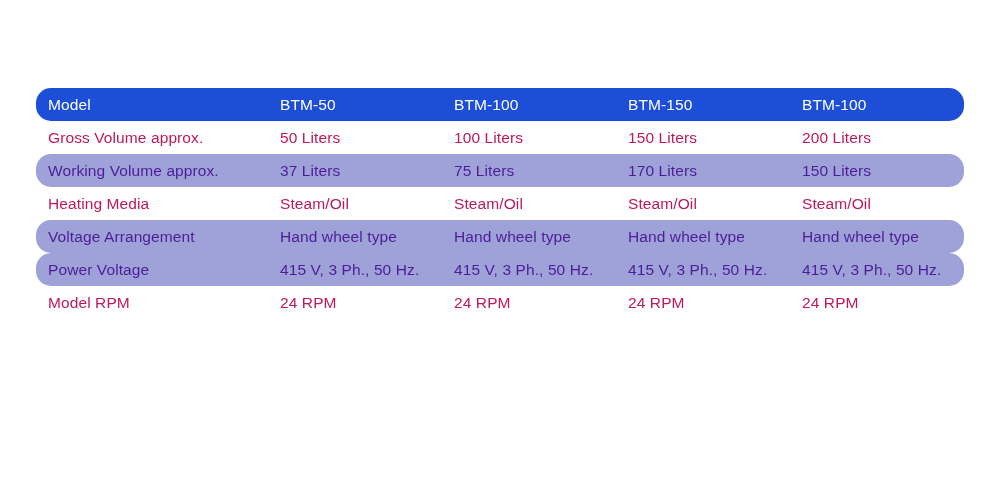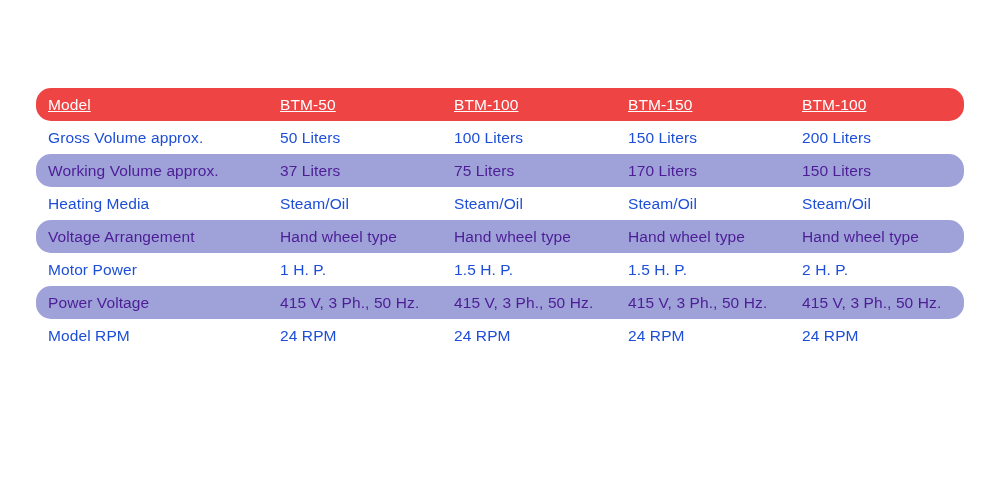--- a/index.html
+++ b/index.html
@@ -26,32 +26,31 @@
     width: 928px;
     border-collapse: separate;
     border-spacing: 0;
     table-layout: fixed;
   }
   .spec-table tr {
     height: 33px;
   }
   .spec-table td {
     font-size: 15.5px;
-    color: #1d4ed8;
+    color: #be185d;
     padding: 0 0 0 12px;
     vertical-align: middle;
     white-space: nowrap;
     letter-spacing: 0.1px;
   }
   tr.header-row td {
-    background: #ef4444;
+    background: #1d4ed8;
     color: #ffffff;
     font-weight: normal;
     height: 31px;
-    text-decoration: underline;
   }
   tr.header-row td:first-child {
     border-top-left-radius: 15px;
     border-bottom-left-radius: 15px;
   }
   tr.header-row td:last-child {
     border-top-right-radius: 15px;
     border-bottom-right-radius: 15px;
   }
   tr.alt-row td {
@@ -120,27 +119,20 @@
       </tr>
 
       <tr class="alt-row">
         <td>Voltage Arrangement</td>
         <td>Hand wheel type</td>
         <td>Hand wheel type</td>
         <td>Hand wheel type</td>
         <td>Hand wheel type</td>
       </tr>
 
-      <tr class="plain-row">
-        <td>Motor Power</td>
-        <td>1 H. P.</td>
-        <td>1.5 H. P.</td>
-        <td>1.5 H. P.</td>
-        <td>2 H. P.</td>
-      </tr>
 
       <tr class="alt-row">
         <td>Power Voltage</td>
         <td>415 V, 3 Ph., 50 Hz.</td>
         <td>415 V, 3 Ph., 50 Hz.</td>
         <td>415 V, 3 Ph., 50 Hz.</td>
         <td>415 V, 3 Ph., 50 Hz.</td>
       </tr>
 
       <tr class="plain-row">

